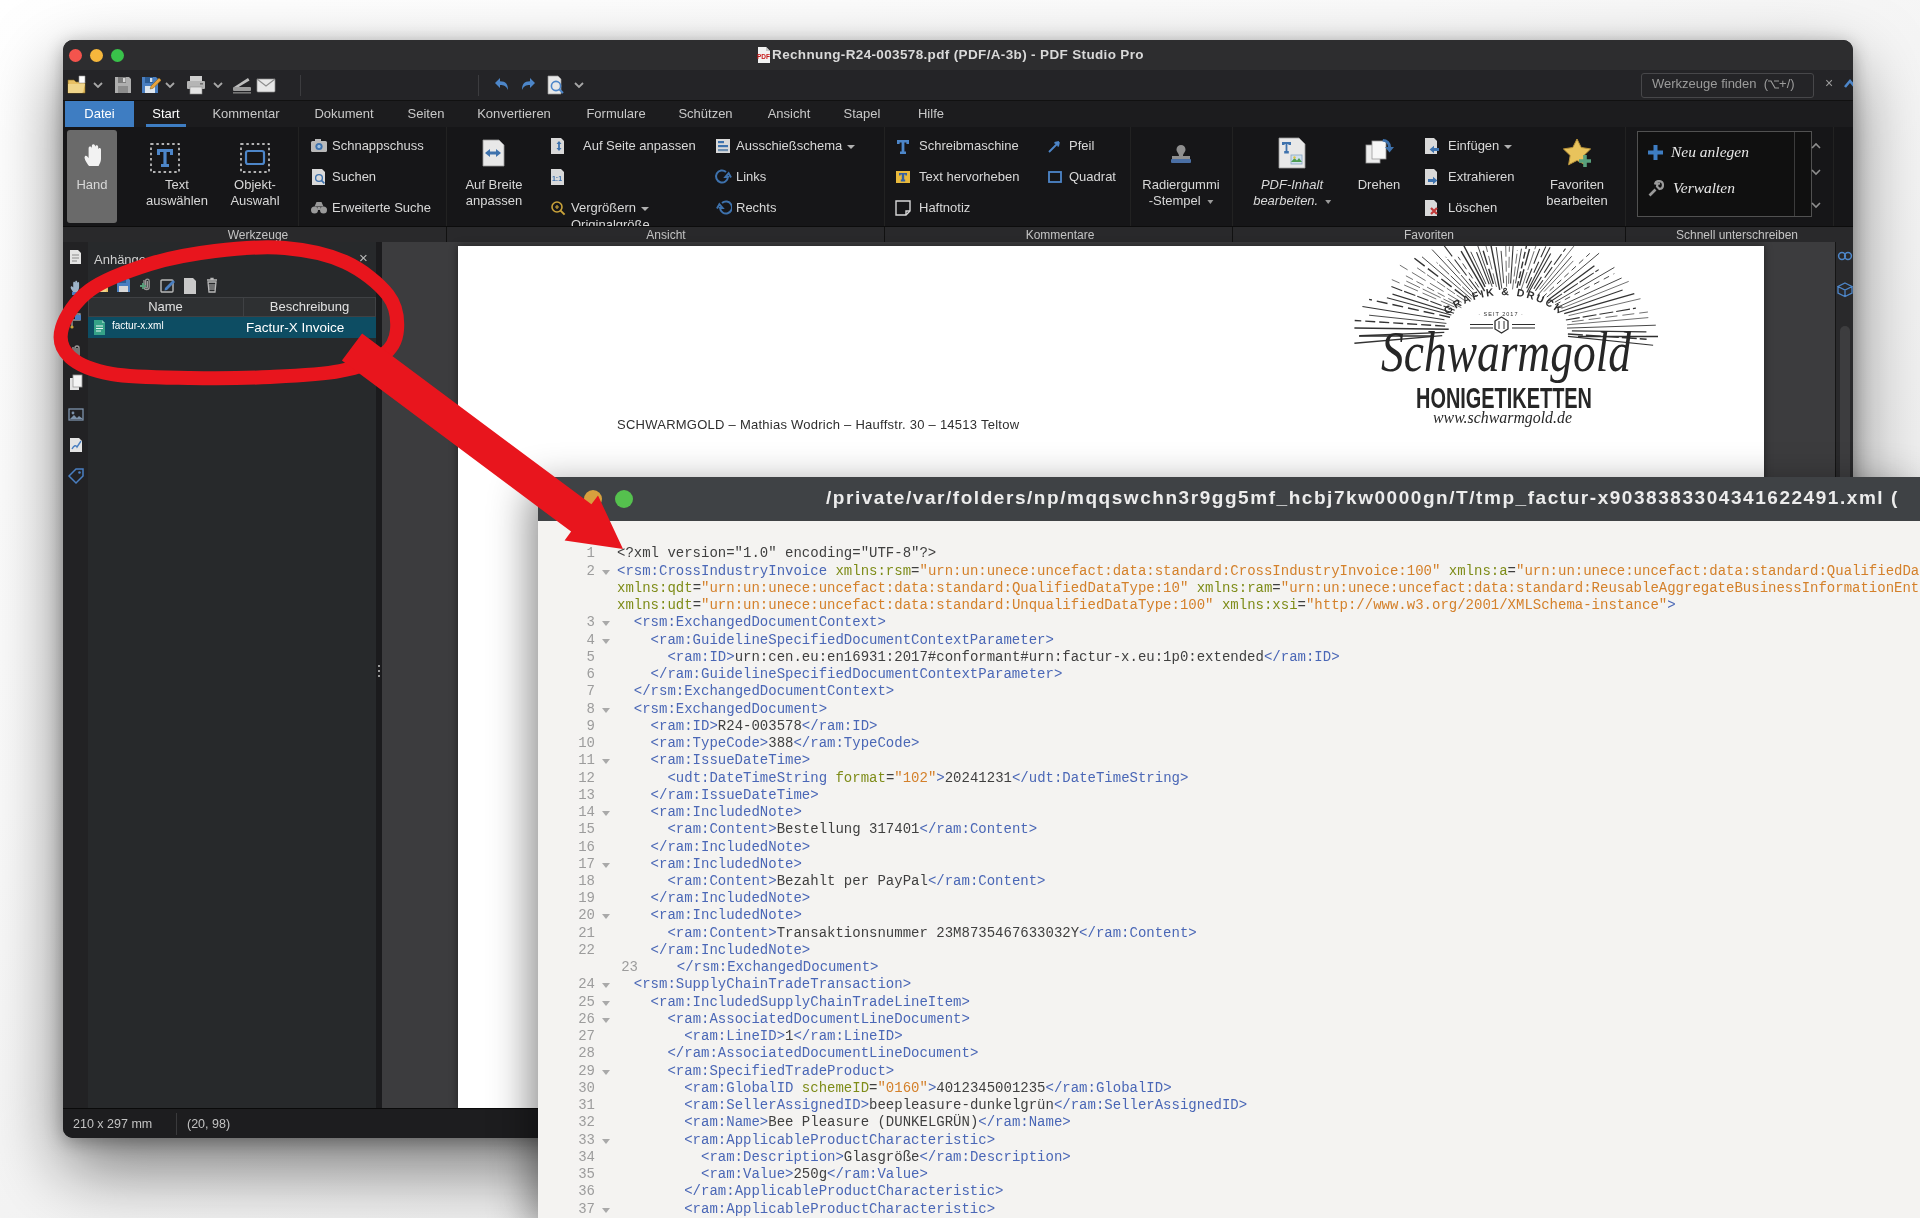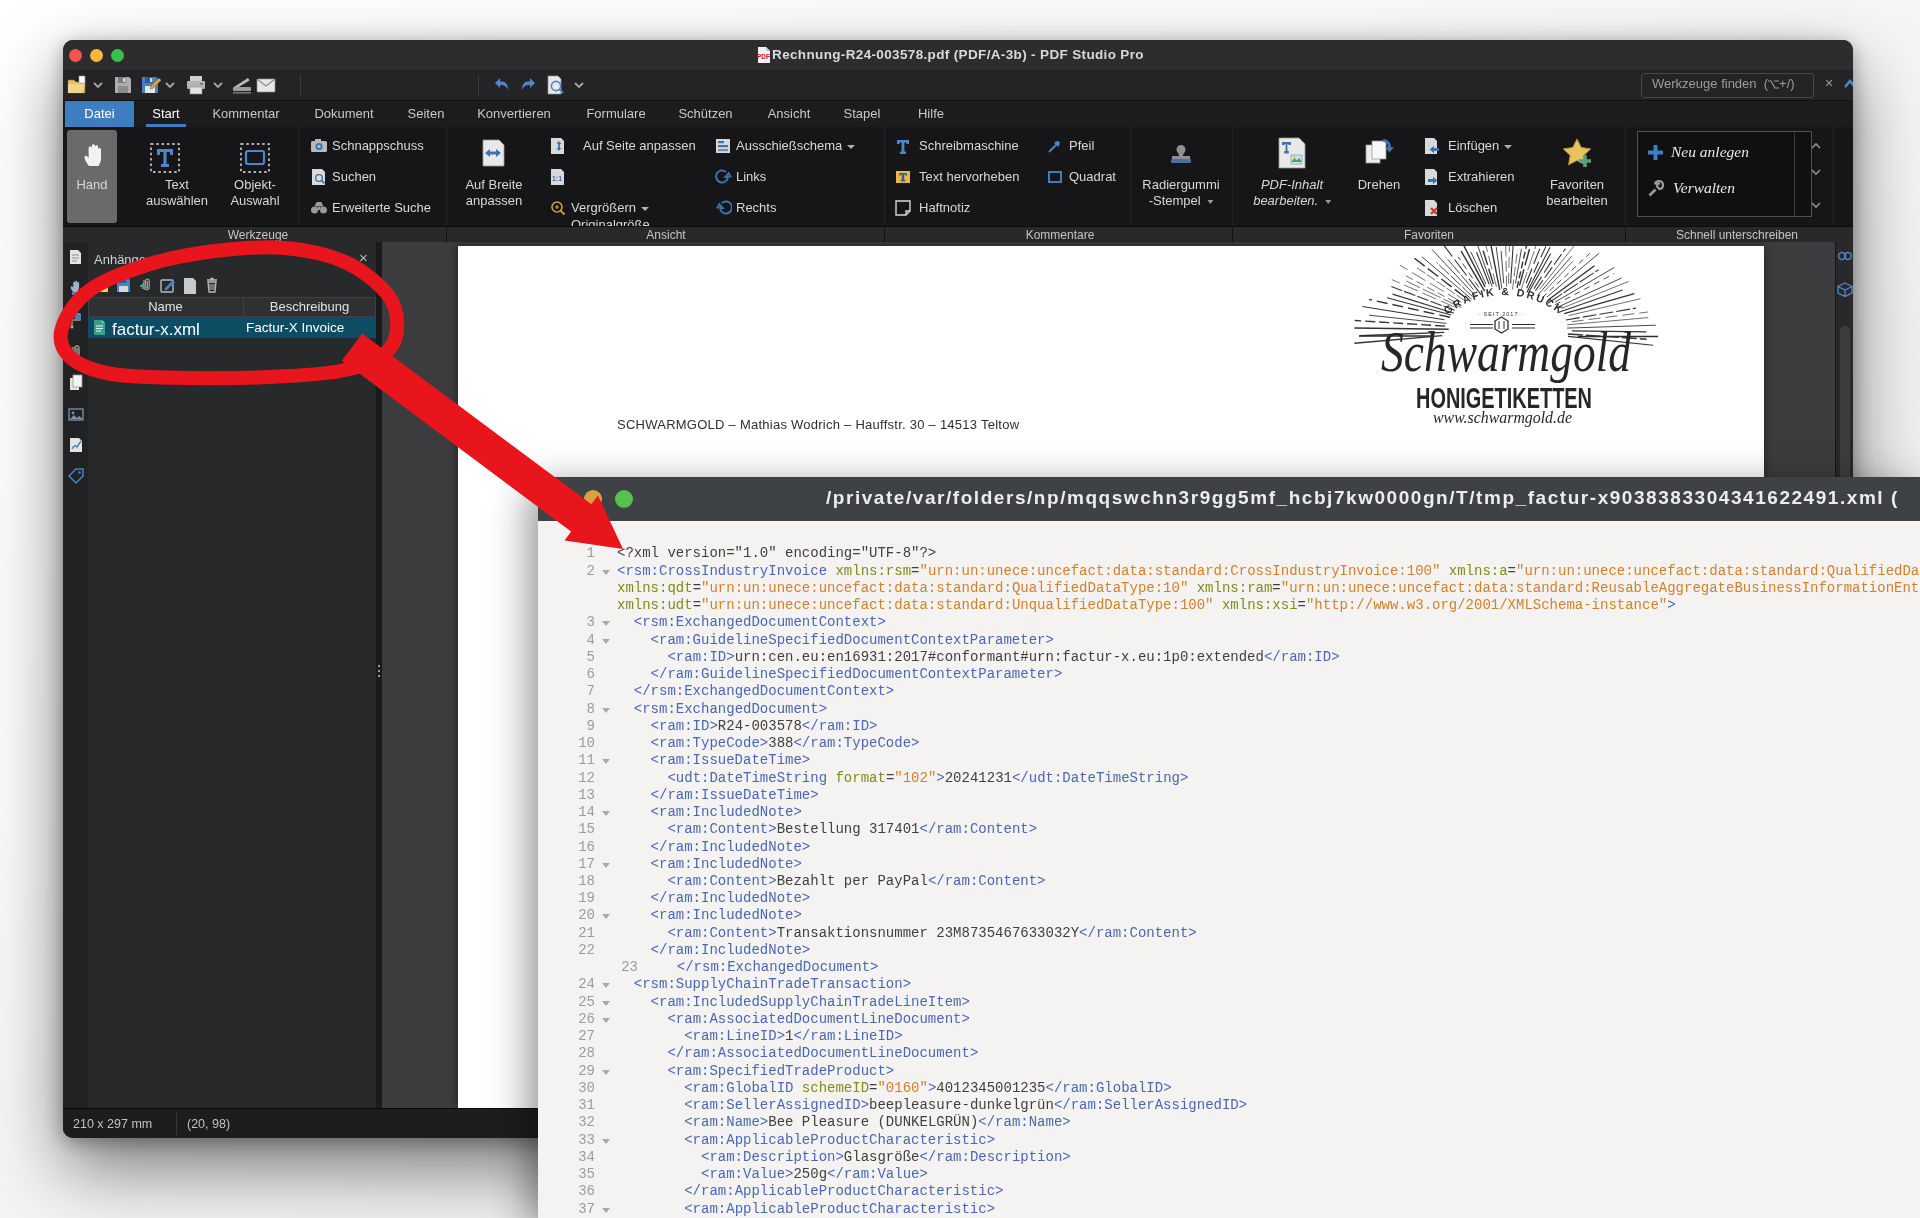--- a/index.html
+++ b/index.html
@@ -370,21 +370,21 @@
 <div class="abs" style="left:25px;top:257px;width:288px;height:20px;background:#2e3032;border:1px solid #3f4144;"></div>
 <div class="abs" style="left:180px;top:257px;width:1px;height:20px;background:#3f4144;"></div>
 <div class="abs" style="left:25px;top:259px;width:155px;text-align:center;color:#e0e0e0;font-size:13px;">Name</div>
 <div class="abs" style="left:180px;top:259px;width:133px;text-align:center;color:#e0e0e0;font-size:13px;">Beschreibung</div>
 <div class="abs" style="left:25px;top:277px;width:288px;height:21px;background:#0d4d63;"></div>
 <svg class="abs" style="left:30px;top:279px;" width="13" height="17" viewBox="0 0 13 17">
       <path d="M1 1 h8 l3 3 v12 H1z" fill="#35a287"></path>
       <path d="M9 1 l3 3 H9z" fill="#7fc8b4"></path>
       <path d="M3 7 h7 M3 9.5 h7 M3 12 h5" stroke="#e8f5f0" stroke-width="1"></path>
     </svg>
-<div class="abs" style="left:49px;top:280px;color:#fff;font-size:17px;">factur-x.xml</div>
+<div class="abs" style="left:49px;top:280px;color:#fff;font-size:10px;">factur-x.xml</div>
 <div class="abs" style="left:183px;top:280px;color:#fff;font-size:13.5px;">Factur-X Invoice</div>
 <div id="splitter"></div>
 <div class="abs" style="left:315px;top:625px;width:2px;height:2px;background:#999;box-shadow:0 5px 0 #999,0 10px 0 #999;"></div>
 <div id="page">
 <div class="abs" style="left:159px;top:171px;color:#2f2f2f;font-size:13px;letter-spacing:0.25px;white-space:nowrap;">SCHWARMGOLD – Mathias Wodrich – Hauffstr. 30 – 14513 Teltow</div>
 <svg class="abs" style="left:890px;top:-4px;" width="320" height="200" viewBox="0 0 320 200">
 <g stroke="#333333">
           <line x1="220.0" y1="94.4" x2="305.1" y2="103.3" stroke-width="1.1"></line>
           <line x1="219.9" y1="92.0" x2="298.6" y2="97.2" stroke-width="1.4" stroke-dasharray="15 3"></line>
           <line x1="223.9" y1="88.9" x2="298.4" y2="89.9" stroke-width="1.4"></line>

